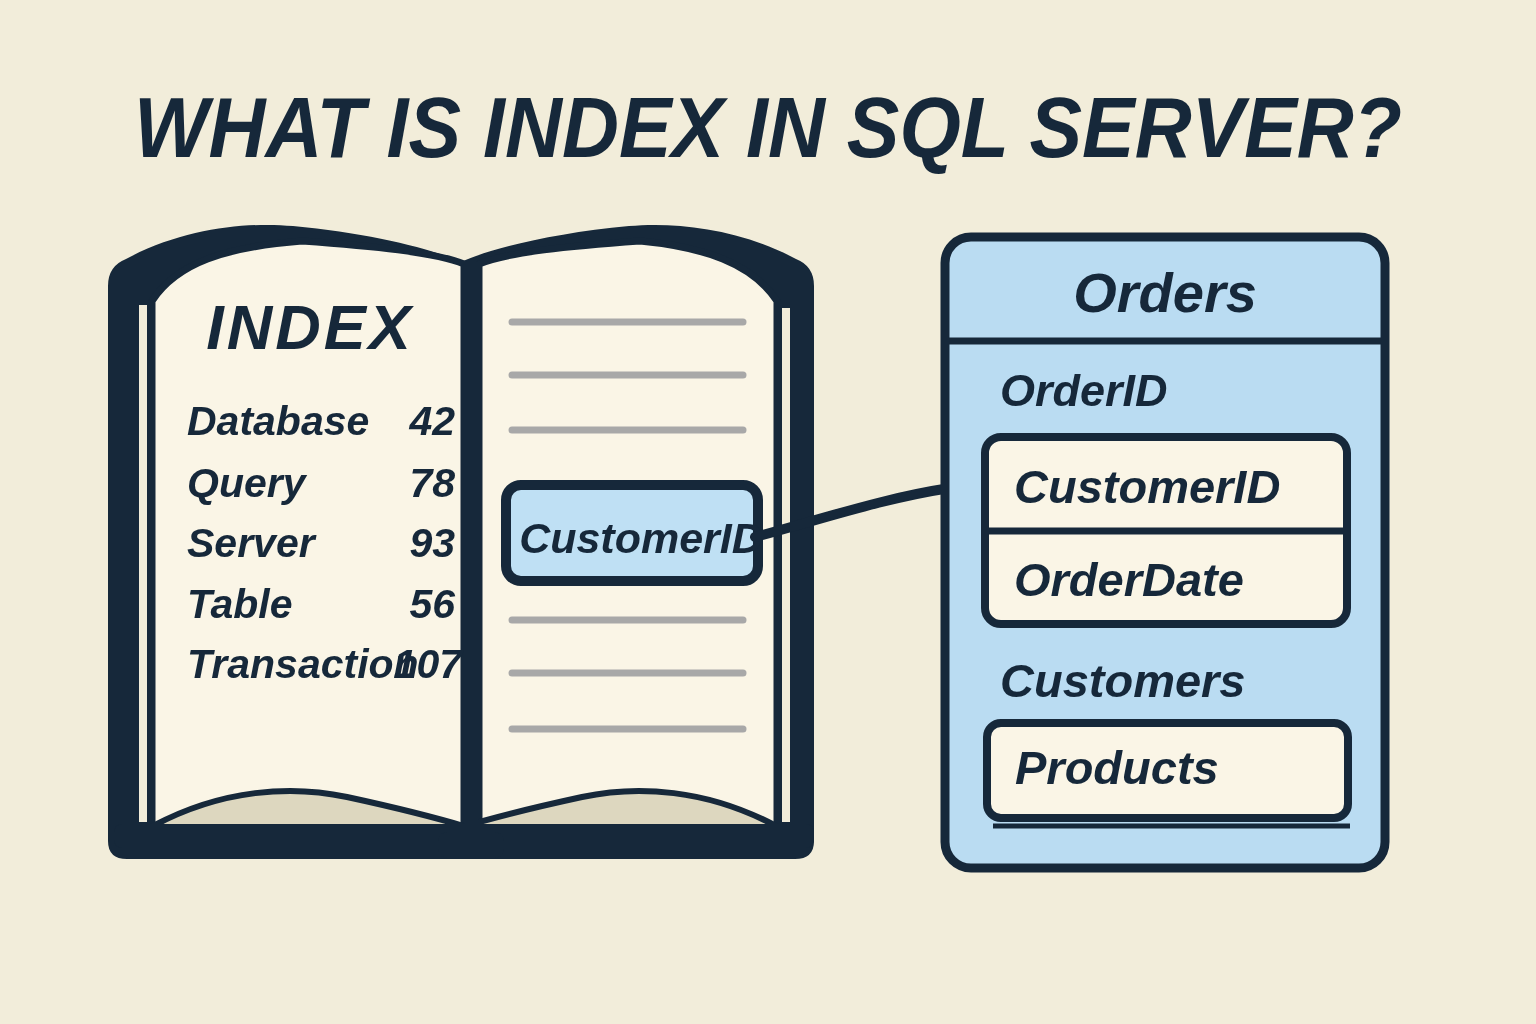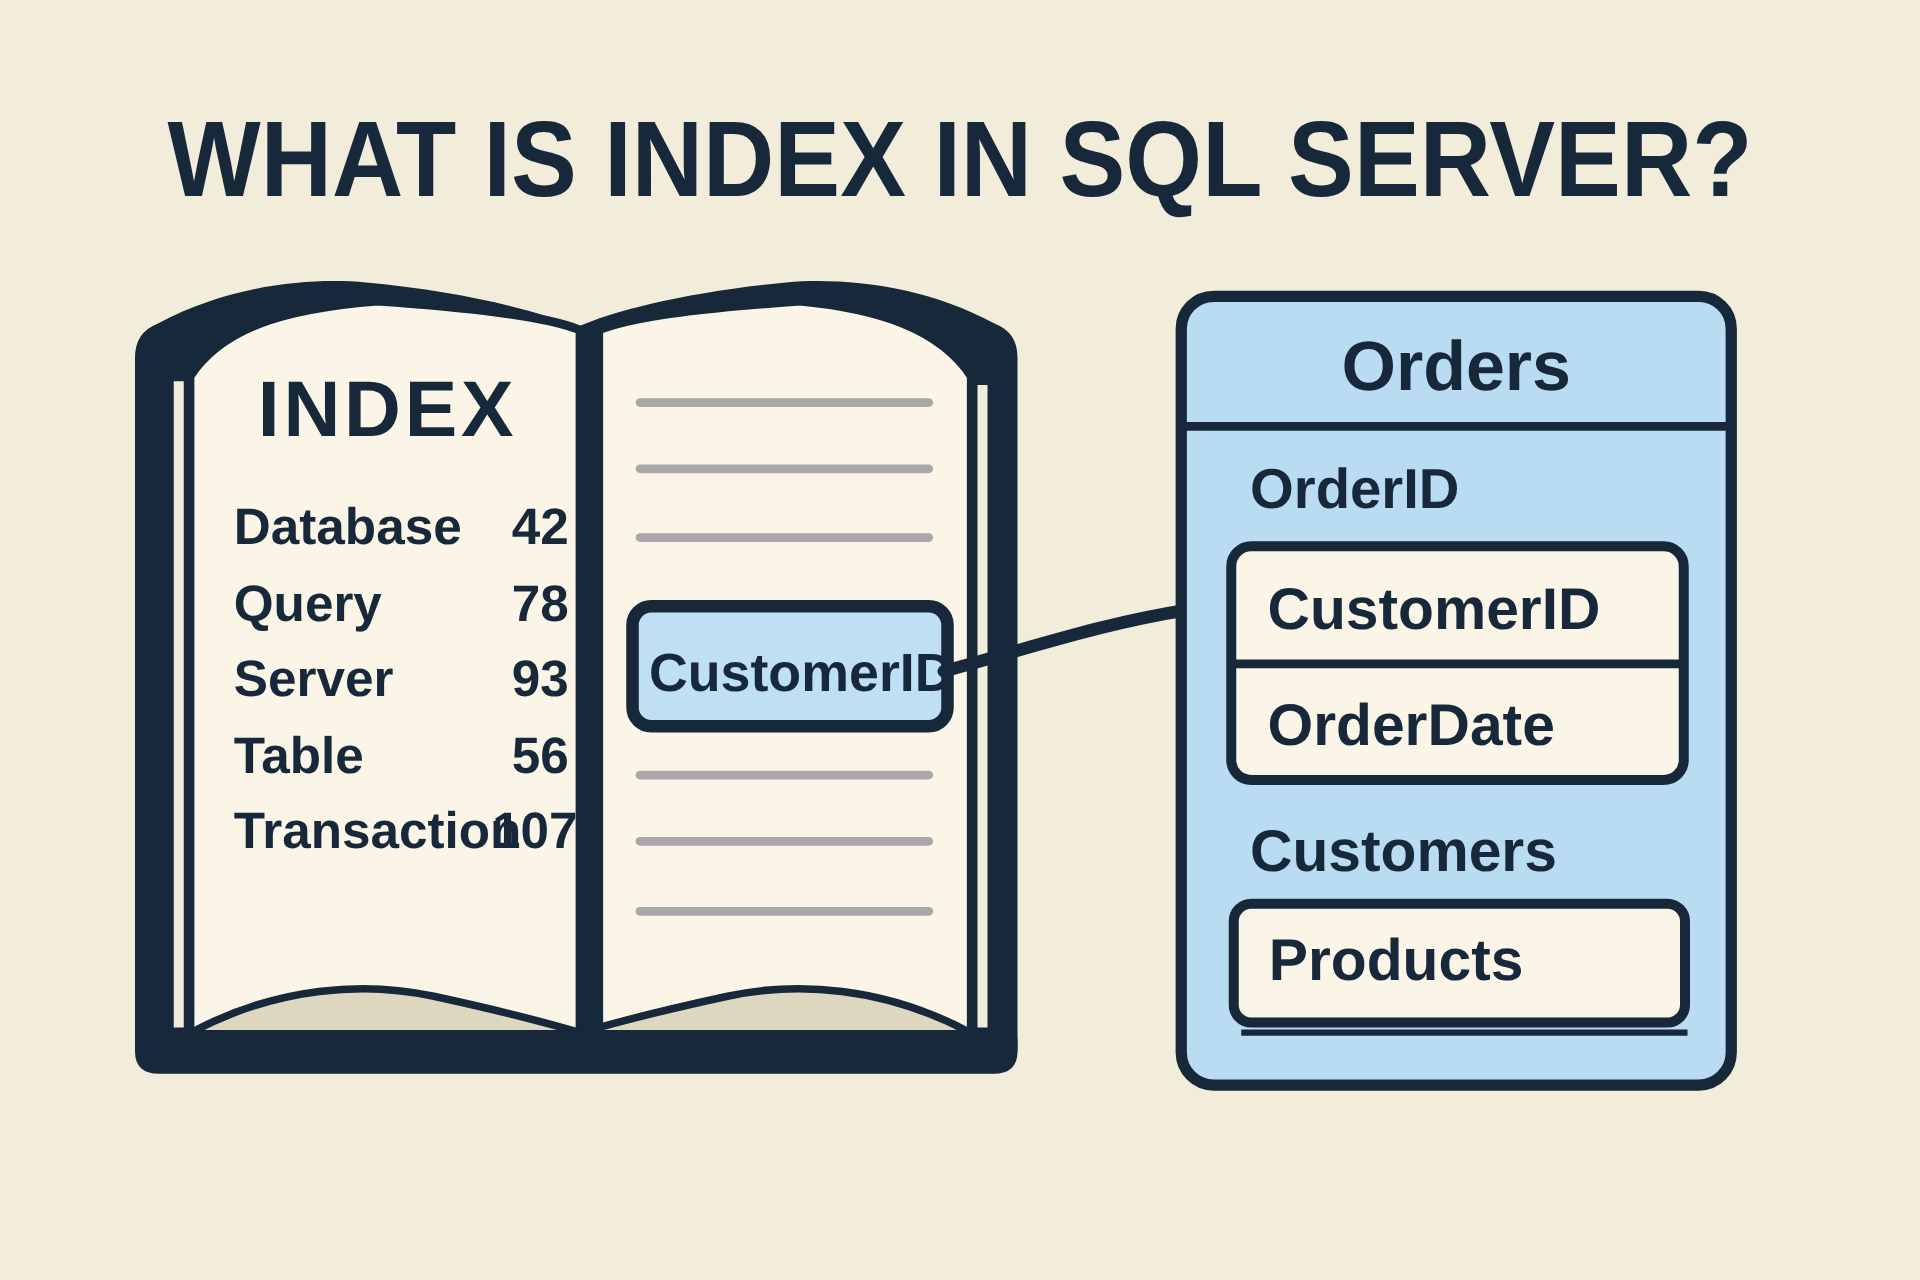--- a/index.html
+++ b/index.html
@@ -1,17 +1,17 @@
 <!DOCTYPE html>
 <html><head>
 <meta charset="utf-8">
 <style>
   html,body{margin:0;padding:0;background:#f2edda;}
   .stage{position:relative;width:1424px;height:1024px;overflow:hidden;
-         font-family:"Liberation Sans",sans-serif;}
+         font-family:"Liberation Sans",sans-serif;font-style:italic;}
   svg{display:block;}
   text{font-family:"Liberation Sans",sans-serif;fill:#16283a;}
   .title-text{font-weight:bold;}
   .heading-text{font-weight:bold;letter-spacing:3px;}
   .entry-text{font-weight:bold;}
   .panel-text{font-weight:bold;}
 </style>
 </head>
 <body>
 

